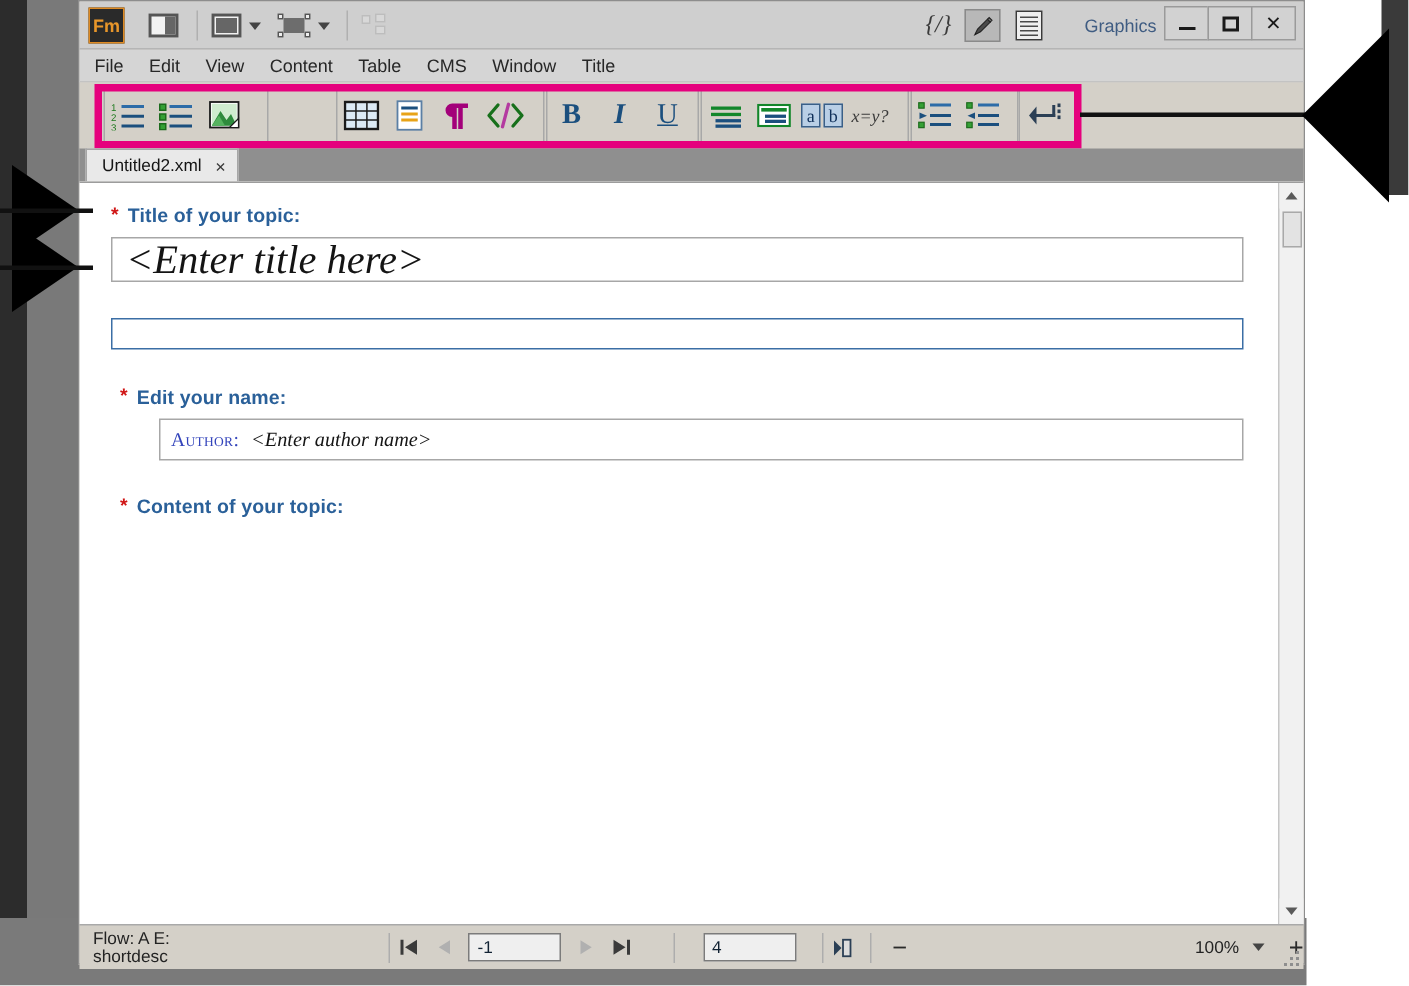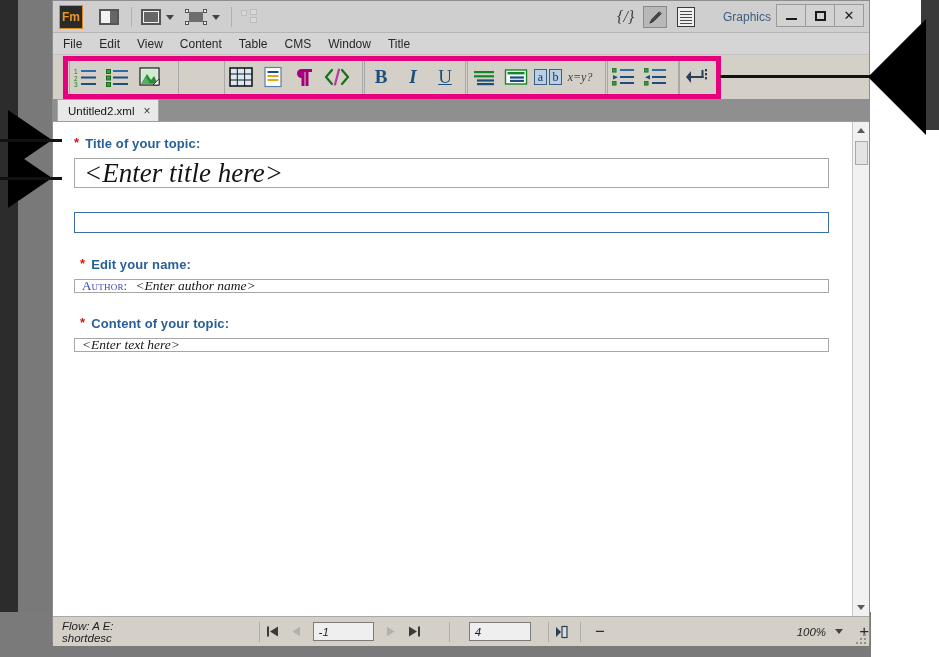--- a/index.html
+++ b/index.html
@@ -148,33 +148,33 @@
 
   .titlefield {
     height:30px; border:1px solid #a7a7a7; background:#fff;
     display:flex; align-items:center; padding-left:9px;
     font-family:"Liberation Serif", serif; font-style:italic; font-size:27px; color:#141414;
   }
   .descfield {
     height:21px; border:1px solid #3b6ea5; background:#fff;
   }
   .plainfield {
-    height:14px; border:1px solid #a7a7a7; background:#fff;
+    height:28px; border:1px solid #a7a7a7; background:#fff;
     display:flex; align-items:center; padding-left:7px;
-    font-family:"Liberation Serif", serif; font-style:italic; font-size:13.5px; color:#141414;
+    font-family:"Liberation Serif", serif; font-style:italic; font-size:13.5px; color:#141414;margin-left:32px;
   }
   .authorTag {
     font-family:"Liberation Serif", serif; font-style:normal; font-variant:small-caps;
     color:#3344bb; font-size:13px; margin-right:8px; letter-spacing:.2px;
   }
 
   
   .statusbar {
     position:relative; height:30px; background:#d4d0c8;
-    border-top:1px solid #a9a9a9; display:flex; align-items:center;font-style:italic;
+    border-top:1px solid #a9a9a9; display:flex; align-items:center;
   }
   .st-text { font-size:11.5px; color:#232323; margin-left:9px; }
   .st-sep { width:1px; height:20px; background:#adadad; }
   .navbtn { width:26px; display:flex; align-items:center; justify-content:center; }
   .numbox {
     width:66px; height:19px; border:1px solid #7b7b7b; background:#efefef;
     font-size:11.5px; color:#123; display:flex; align-items:center; padding-left:5px;
   }
   .zoomtxt { font-size:11.5px; color:#232323; }
   .plusminus { font-size:17px; color:#2a2a2a; line-height:1; }
@@ -465,23 +465,20 @@
           <div class="plainfield">
             <span class="authorTag">Author:</span>
             <span>&lt;Enter author name&gt;</span>
           </div>
         </div>
 
         <div class="fieldblock">
           <div class="lbl" style="padding-left:6px;">
             <span class="req">*</span>
             <span>Content of your topic:</span>
-          </div>
-          <div class="plainfield">
-            <span>&lt;Enter text here&gt;</span>
           </div>
         </div>
 
       </div>
 
       <div class="scroll-track">
         <div class="sb-arrow sb-up">
             <span class="tri-up"></span>
           </div>
         <div class="sb-thumb"></div>

